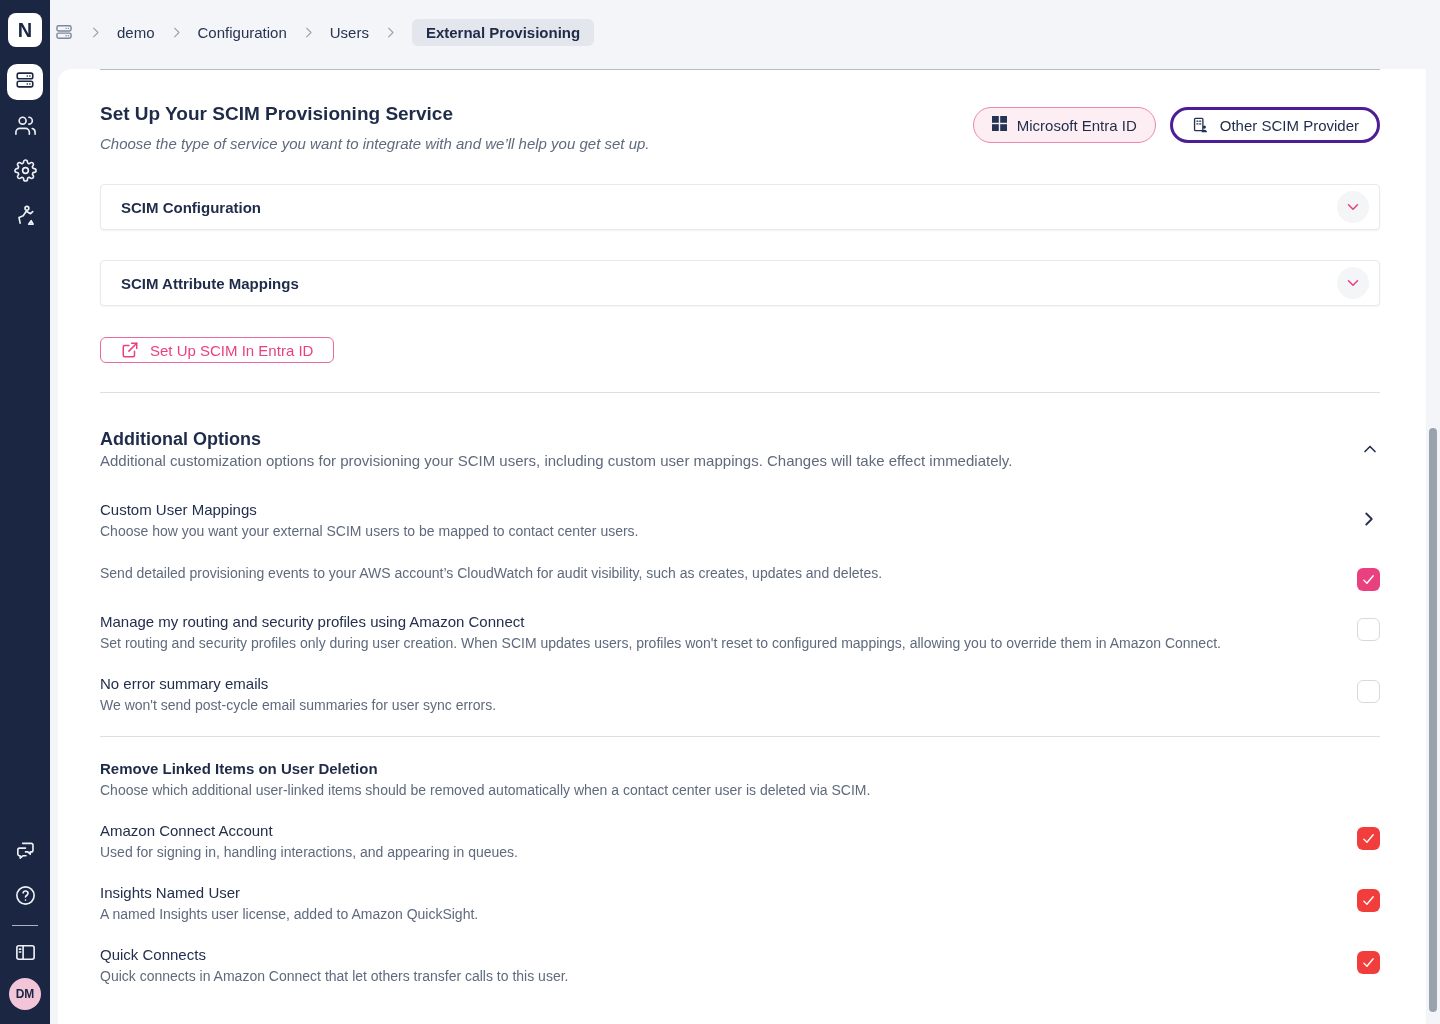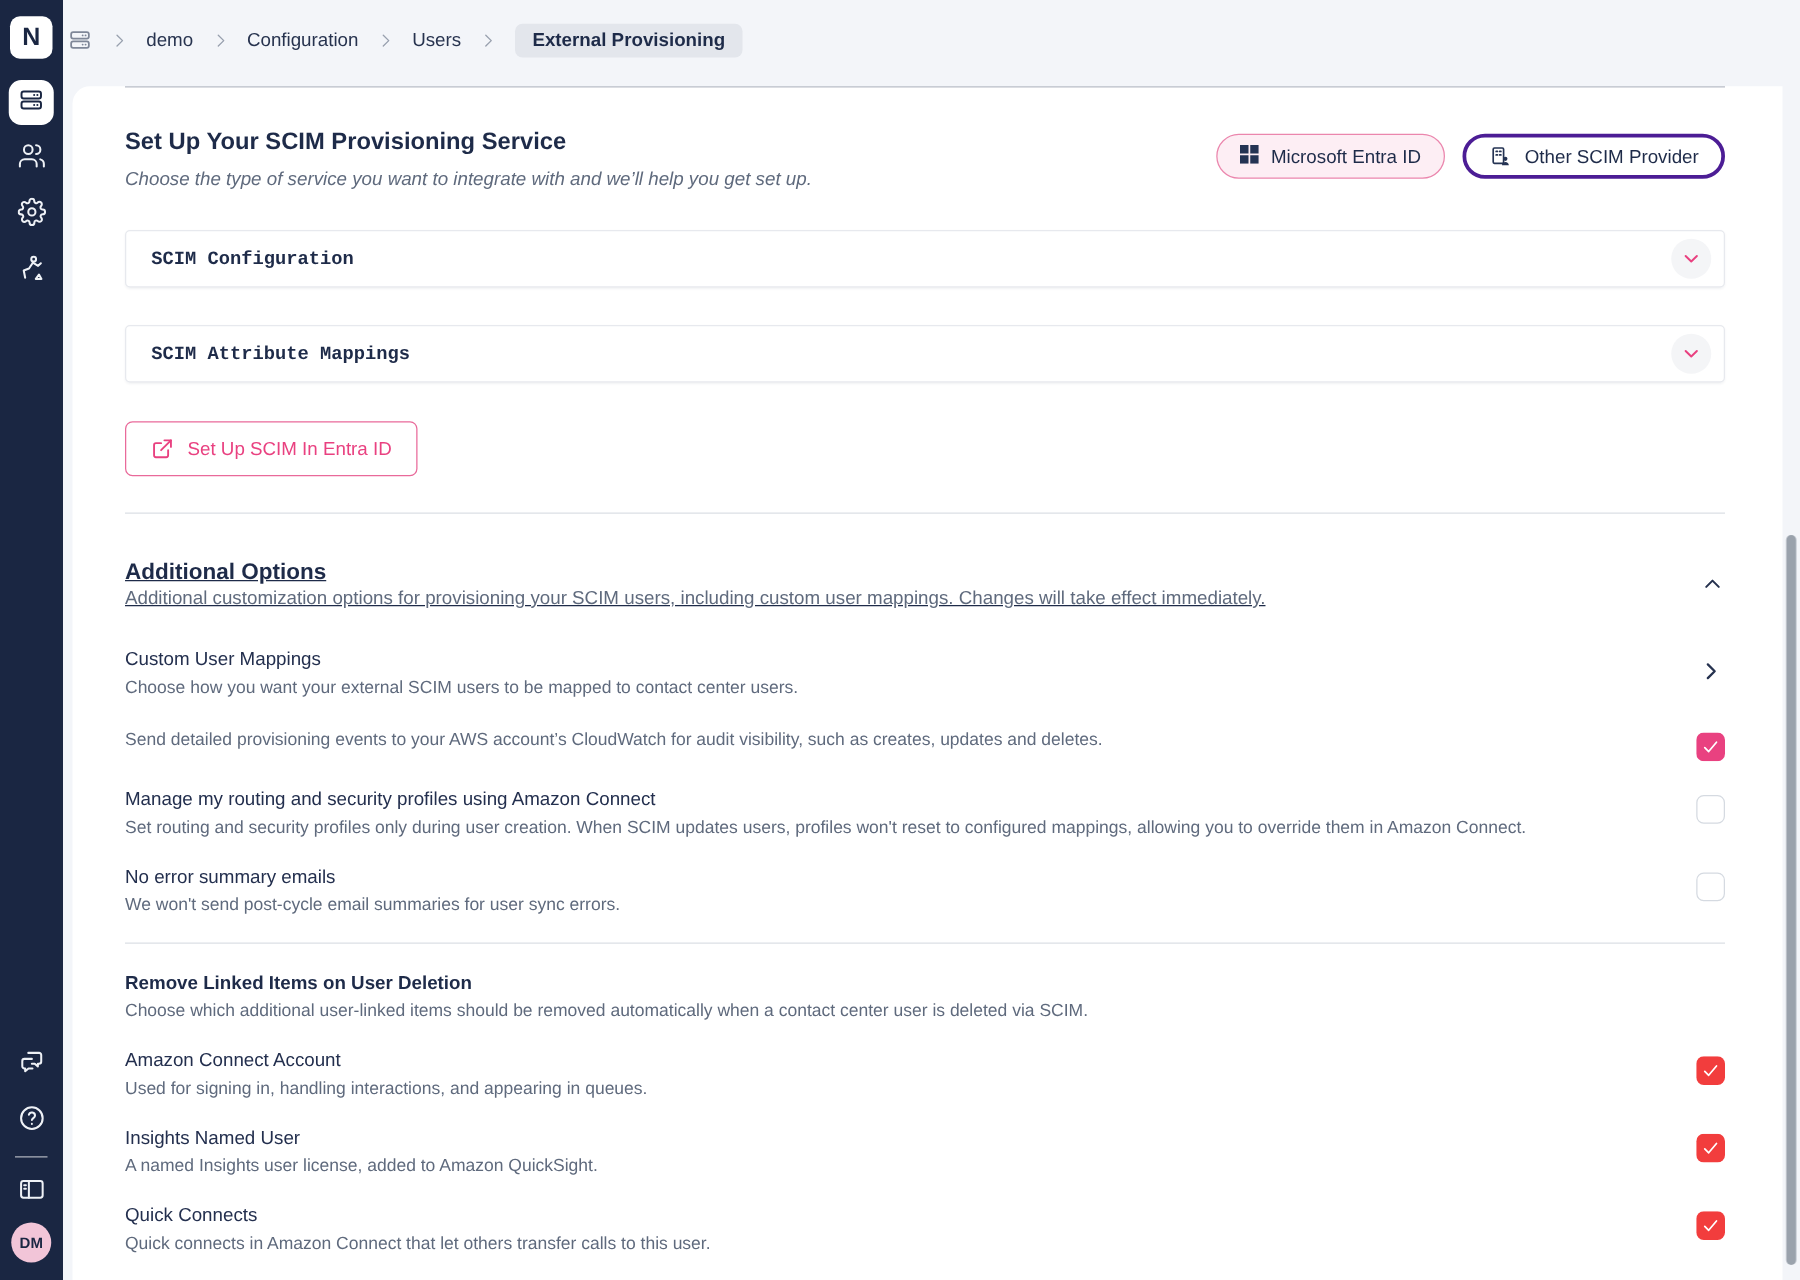--- a/index.html
+++ b/index.html
@@ -44,32 +44,32 @@
   .page-header h1{font-size:19px;line-height:24px;font-weight:bold;color:var(--title);}
   .page-sub{font-size:15px;line-height:20px;color:var(--body);margin-top:8px;font-style:italic;}
   .providers{display:flex;gap:14px;margin-top:5px;}
   .provider-btn{height:36px;border-radius:999px;display:flex;align-items:center;gap:10px;
     padding:0 18px;font-size:15px;color:var(--title);background:#fff;border:3px solid #4c1d95;cursor:pointer;
     font-family:inherit;}
   .provider-btn.selected{background:var(--pink-bg);border:1px solid var(--pink-border);}
 
   .accordion{margin-top:30px;height:46px;border:1px solid var(--card-border);border-radius:4px;
     box-shadow:0 1px 2px rgba(20,30,60,.06);display:flex;align-items:center;justify-content:space-between;
-    padding:0 10px 0 20px;background:#fff;cursor:pointer;font-family:Liberation Mono, monospace;}
+    padding:0 10px 0 20px;background:#fff;cursor:pointer;}
   .accordion .acc-title{font-size:15px;font-weight:bold;color:var(--title);}
   .acc-chevron{width:32px;height:32px;border-radius:50%;background:#f4f5f7;display:flex;
     align-items:center;justify-content:center;color:var(--pink);}
 
-  .setup-btn{margin-top:31px;height:44px;display:inline-flex;align-items:center;gap:11px;
+  .setup-btn{margin-top:31px;height:26px;display:inline-flex;align-items:center;gap:11px;
     padding:0 20px;border:1px solid #e96a9a;border-radius:6px;background:#fff;color:var(--pink);
     font-size:15px;cursor:pointer;font-family:inherit;}
 
   .section-divider{border:none;border-top:1px solid var(--divider);margin-top:29px;}
 
-  .section-header{display:flex;justify-content:space-between;align-items:flex-start;margin-top:34px;text-decoration:underline;}
+  .section-header{display:flex;justify-content:space-between;align-items:flex-start;margin-top:34px;}
   .section-header h2{font-size:18px;line-height:24px;font-weight:bold;color:var(--title);}
   .section-sub{font-size:15px;line-height:19px;color:var(--body);margin-top:0;text-align:center;}
   .collapse-btn{background:none;border:none;color:#26324f;cursor:pointer;margin-top:12px;padding:0;}
 
   .rows{margin-top:30px;}
   .rows2{margin-top:21px;}
   .opt-row{display:flex;justify-content:space-between;align-items:flex-start;margin-bottom:21px;}
   .opt-title{font-size:15px;line-height:20px;font-weight:500;color:#232f4e;}
   .opt-desc{font-size:14px;line-height:19px;color:var(--body);margin-top:2px;}
   .row-chevron{background:none;border:none;color:#26324f;cursor:pointer;margin-top:8px;padding:0;}

